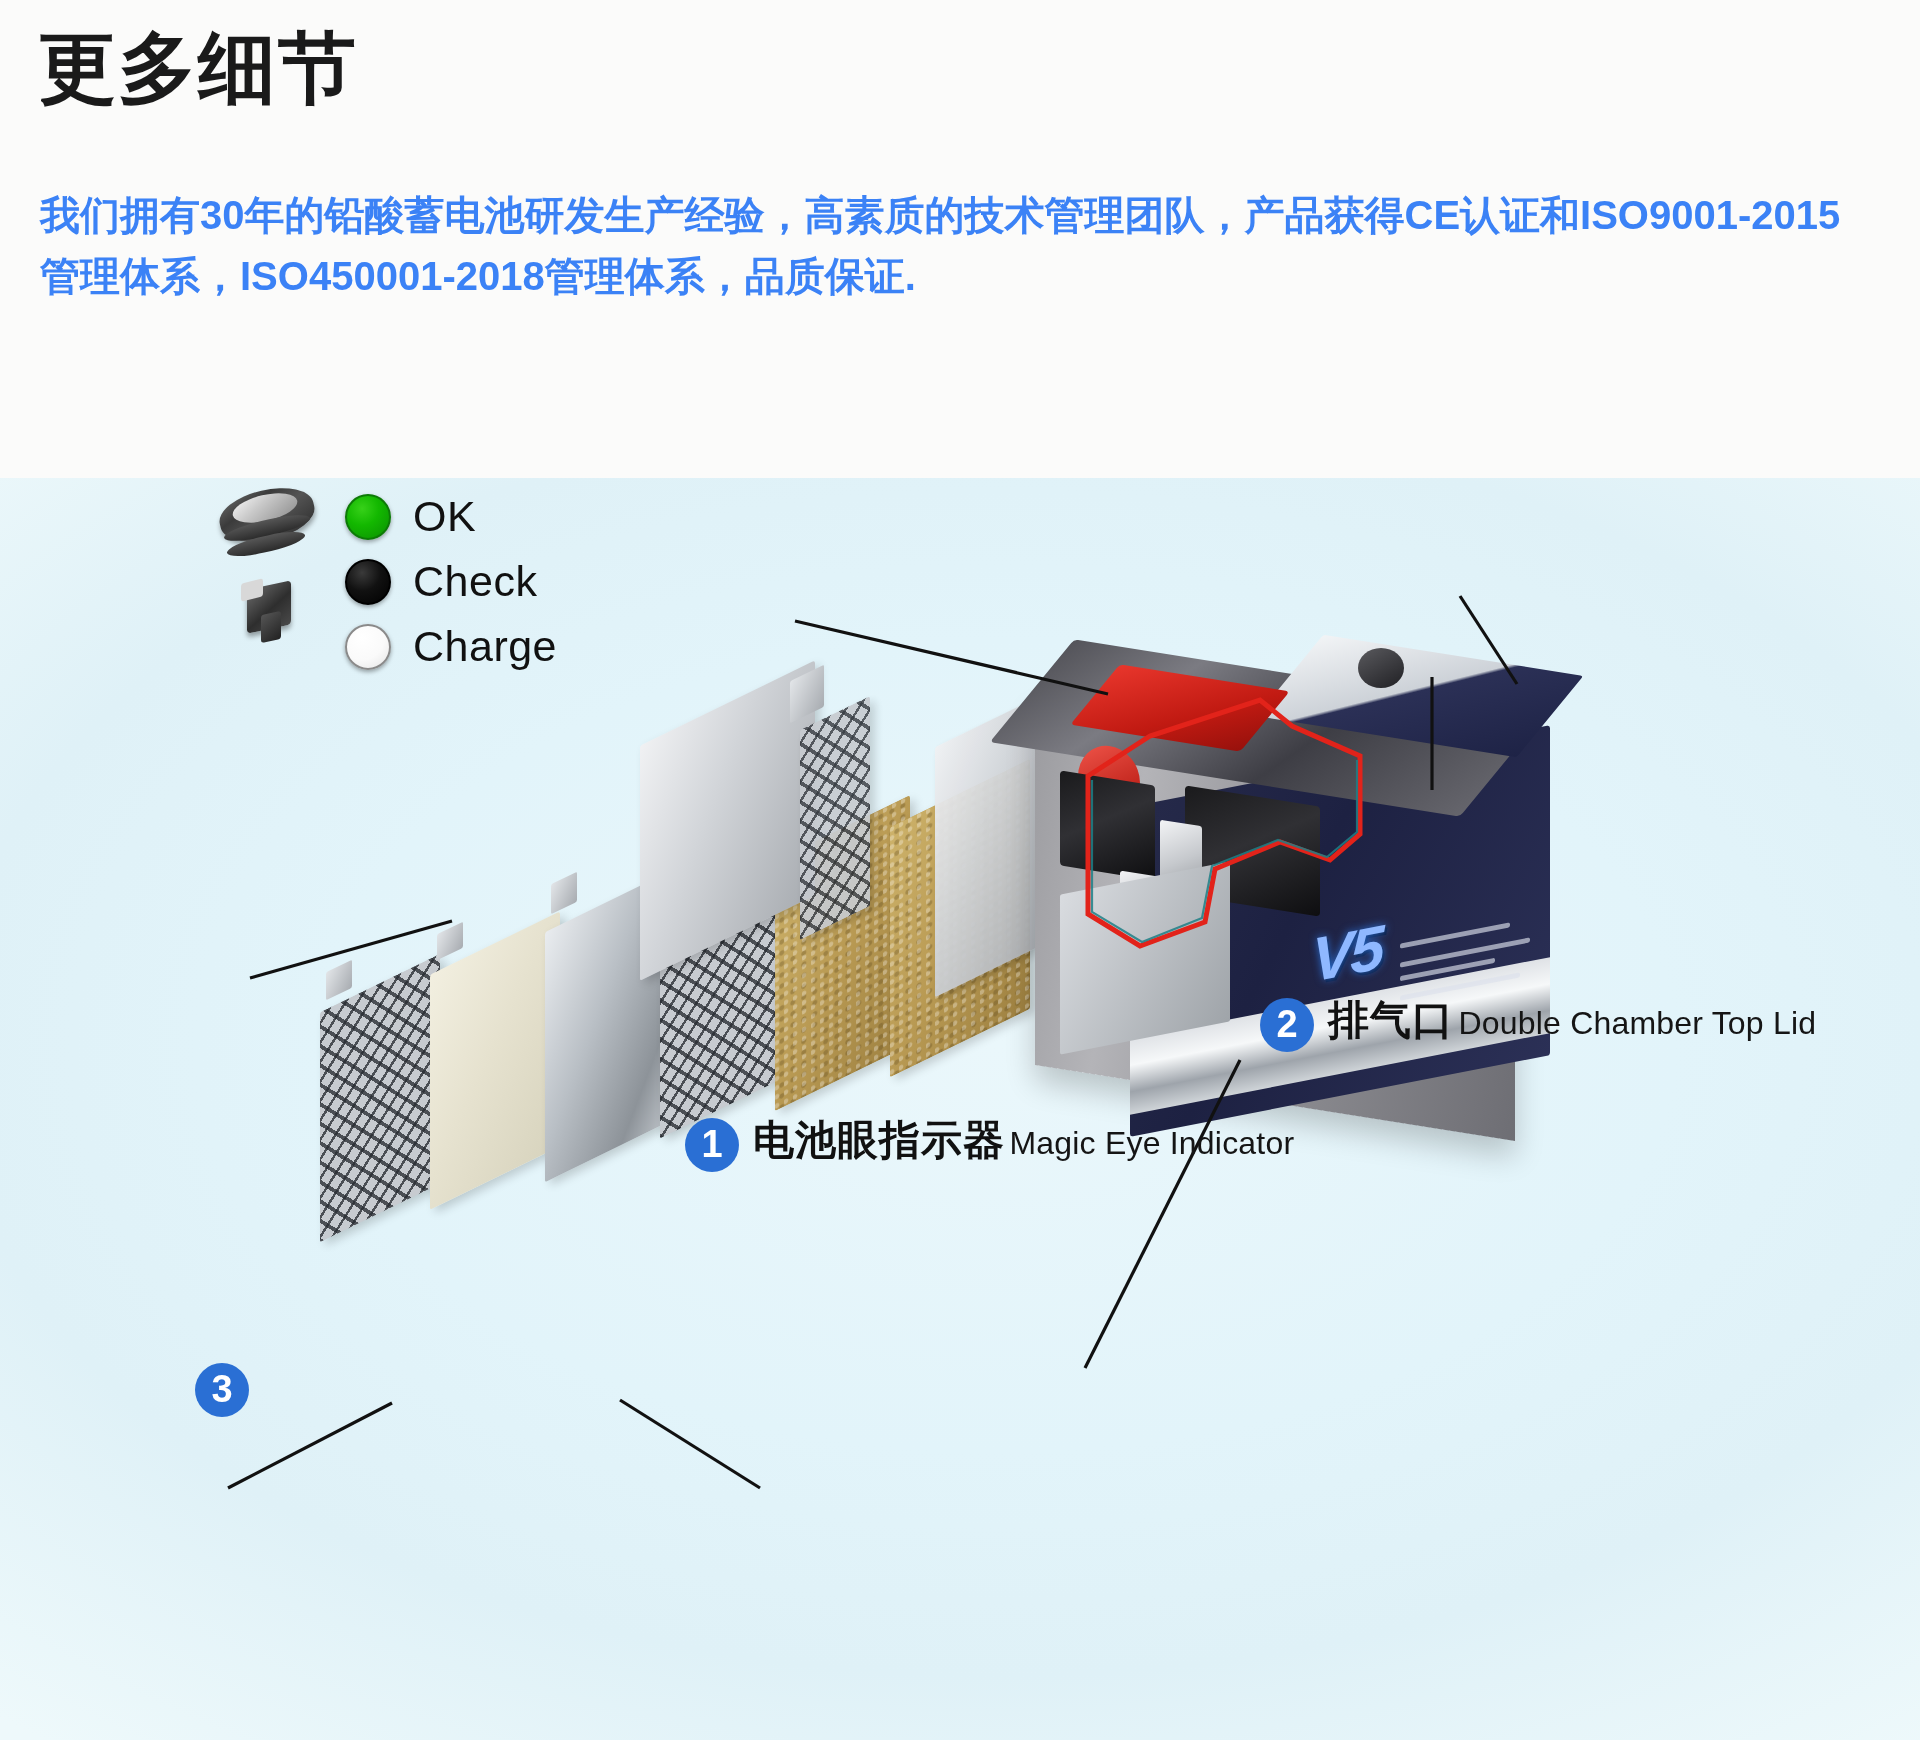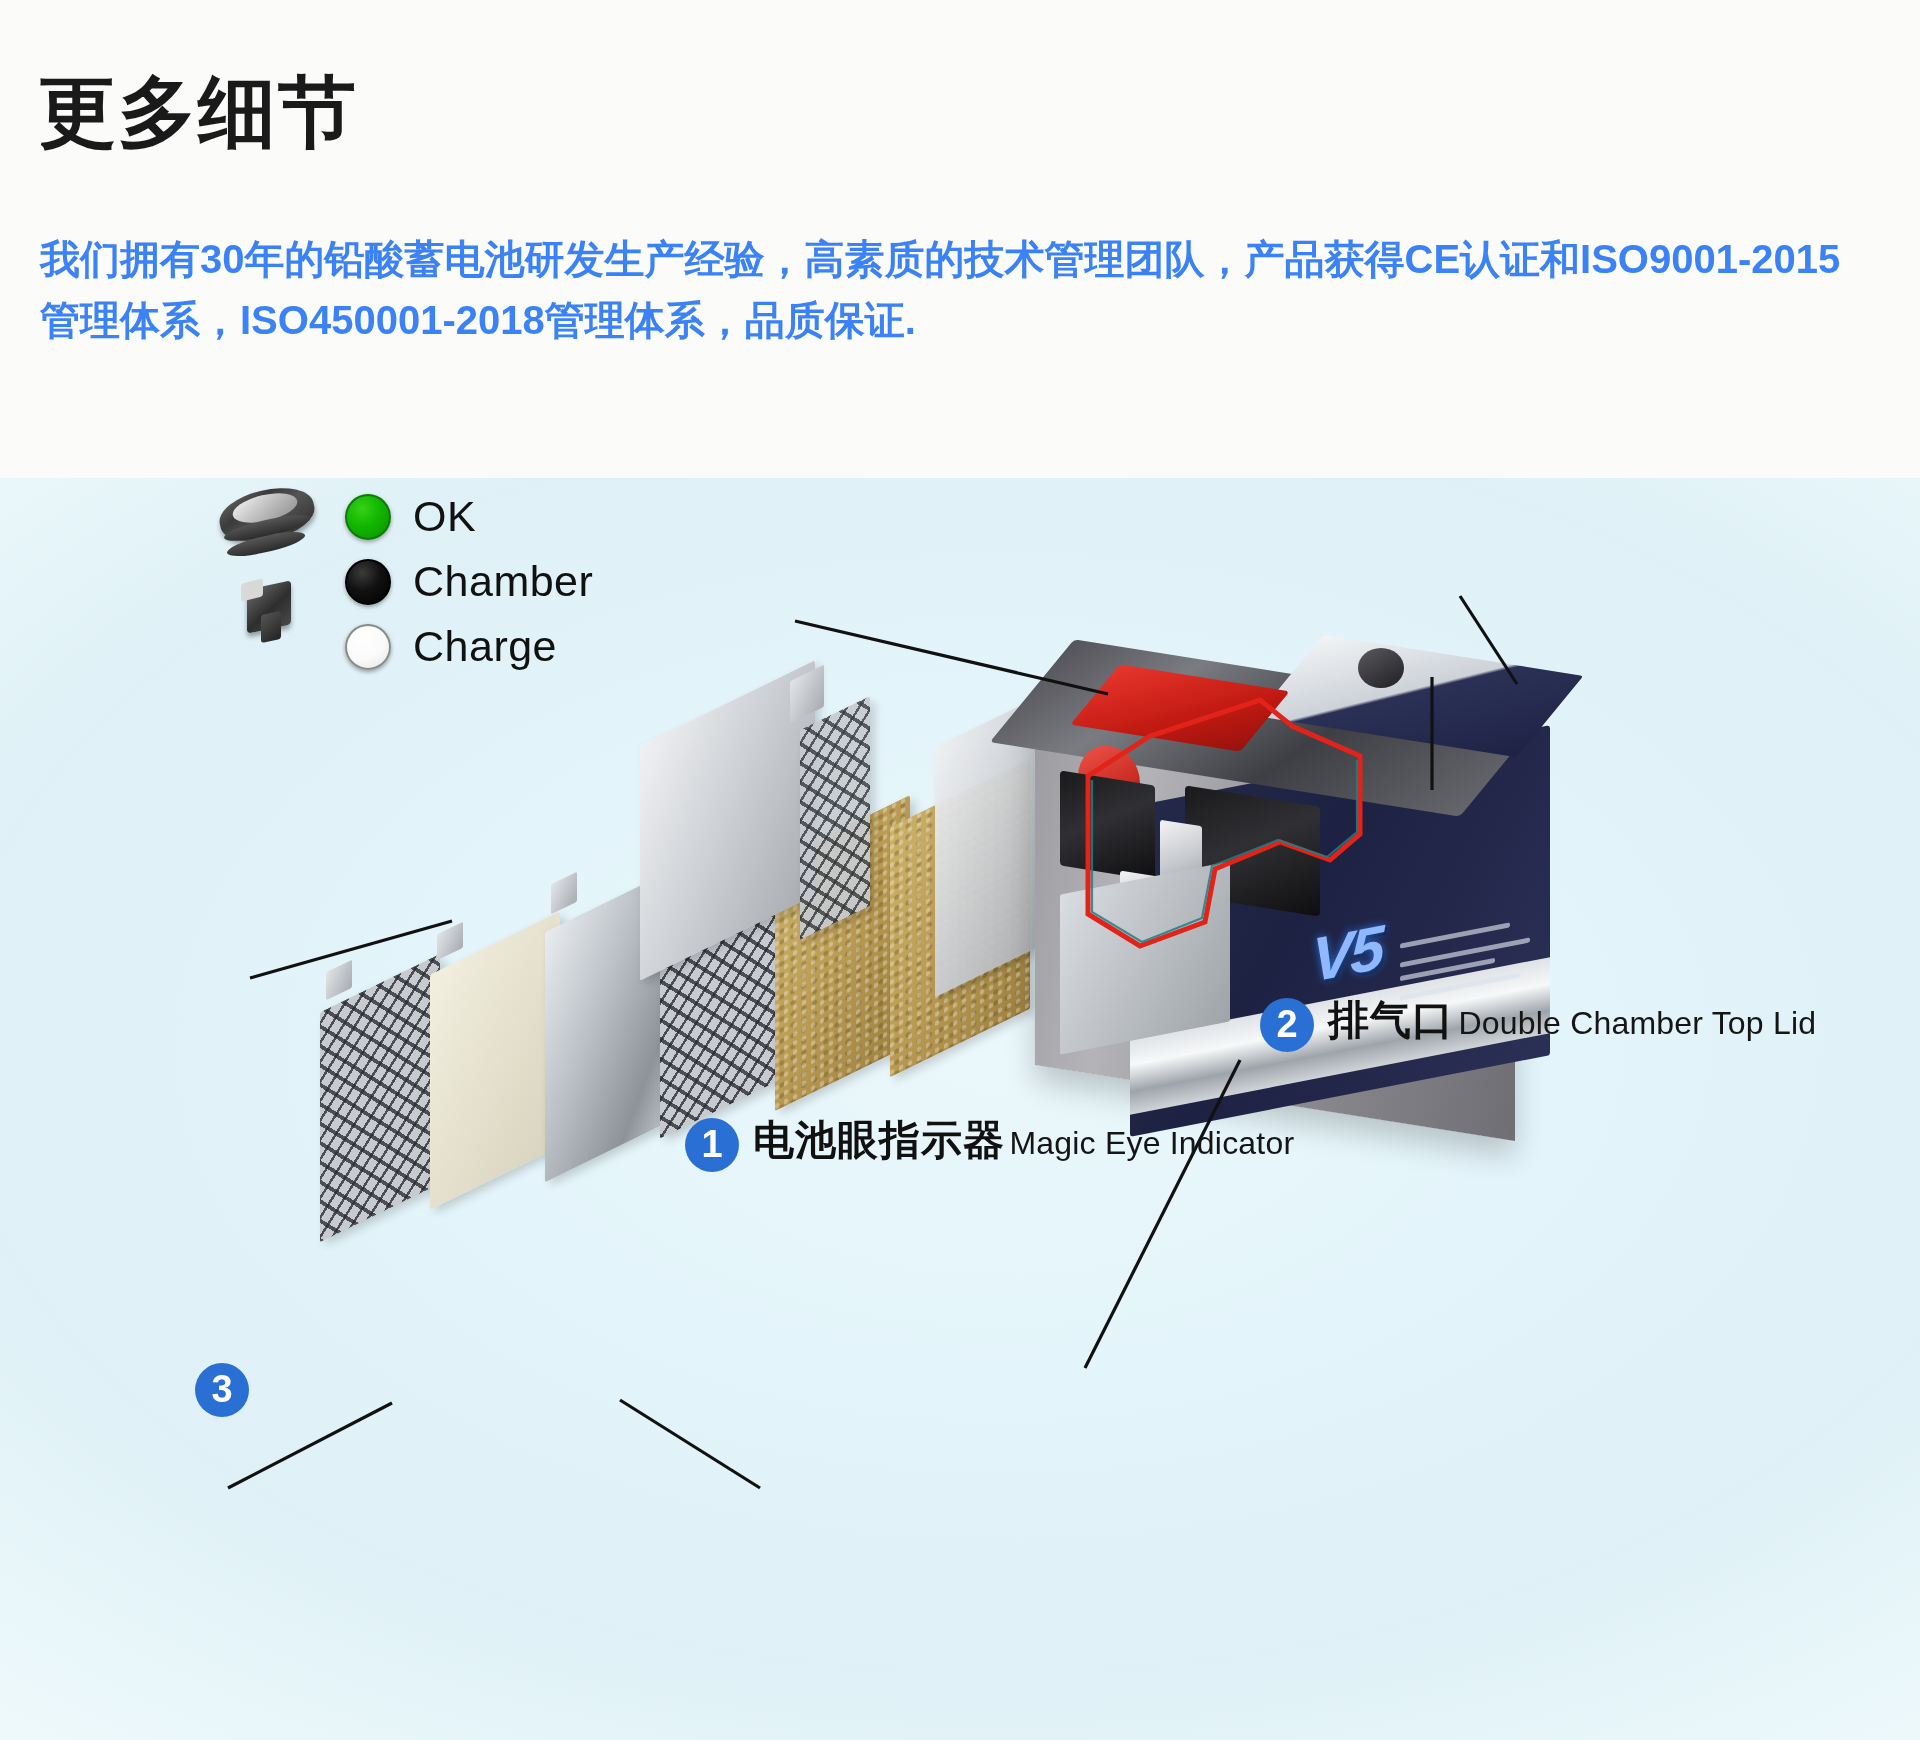--- a/index.html
+++ b/index.html
@@ -8,21 +8,20 @@
     font-family:"Liberation Sans","DejaVu Sans",sans-serif;
     background:#fbfbfa;
     overflow:hidden;
     position:relative;
   }
 
   
   #header{
     position:absolute; left:0; top:0; width:1920px; height:478px;
     background:#fbfbfa;
-    margin-top:44px;
   }
   #page-title{
     position:absolute; left:38px; top:28px;
     font-size:78px; font-weight:bold; color:#1a1a1a;
     letter-spacing:2px; line-height:1.05;
   }
   #subtitle{
     position:absolute; left:40px; top:185px; width:1840px;
     font-size:40px; font-weight:bold; color:#3b82f6;
     line-height:1.52; letter-spacing:0px;
@@ -335,21 +334,21 @@
         <div class="stem"></div>
         <div class="tip"></div>
     </div>
 
     <div class="legend-row" style="top:10px;">
       <span class="dot green"></span>
       <span class="legend-label">OK</span>
     </div>
     <div class="legend-row" style="top:75px;">
       <span class="dot black"></span>
-      <span class="legend-label">Chamber</span>
+      <span class="legend-label">Check</span>
     </div>
     <div class="legend-row" style="top:140px;">
       <span class="dot white"></span>
       <span class="legend-label">Charge</span>
     </div>
   </div>
 
   <div class="callout" id="c1">
     <span class="badge">1</span>
     <span class="ctext">

